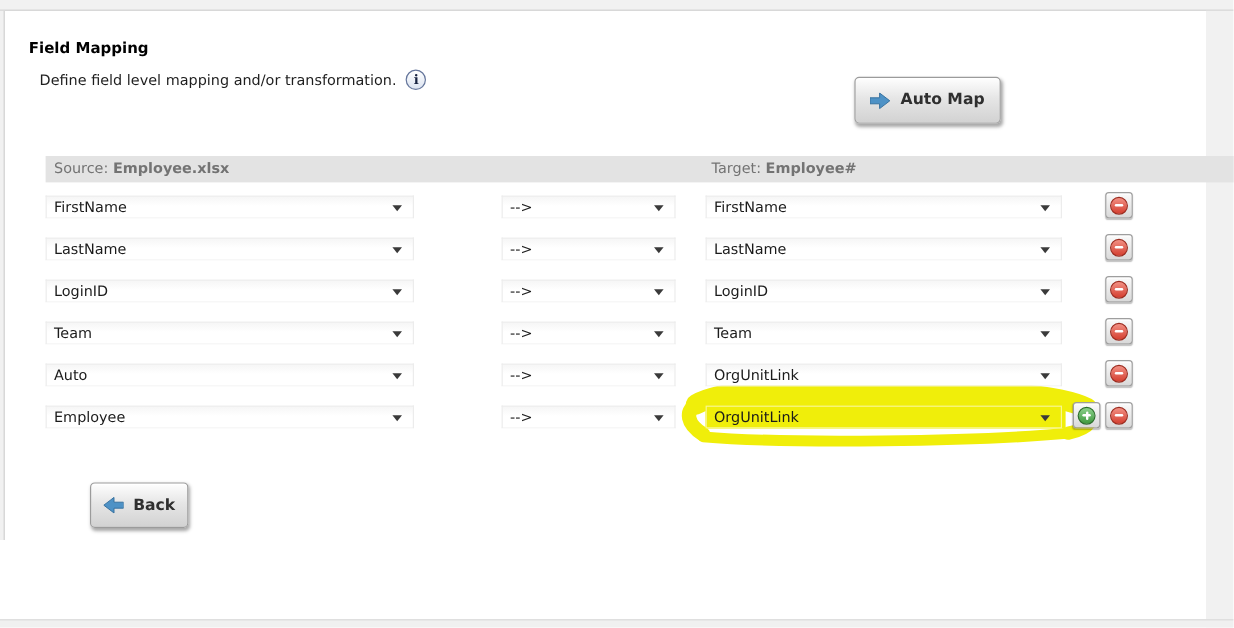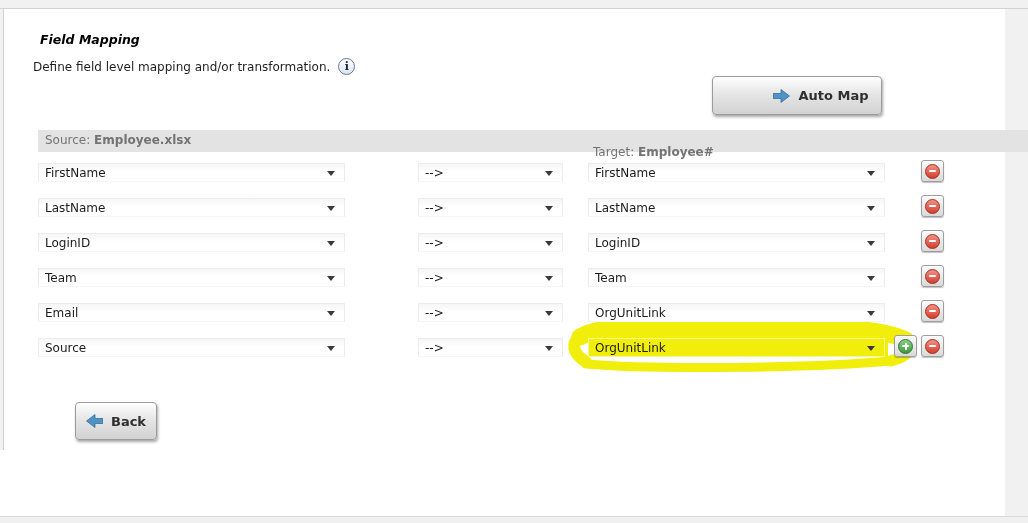--- a/index.html
+++ b/index.html
@@ -11,22 +11,22 @@
   }
   #stage{position:relative;width:1028px;height:523px;overflow:hidden;background:#fff;}
 
   
   .chrome-top{position:absolute;left:0;top:0;width:1028px;height:8px;background:#f1f1f1;border-bottom:1px solid #d2d2d2;}
   .chrome-left{position:absolute;left:0;top:9px;width:3px;height:441px;background:#f1f1f1;border-right:1px solid #d2d2d2;}
   .chrome-right{position:absolute;left:1005px;top:9px;width:23px;height:514px;background:#f1f1f1;}
   .chrome-bottom{position:absolute;left:0;top:516px;width:1028px;height:7px;background:#f0f0f0;border-top:1px solid #dadada;}
 
   .page-title{
-    position:absolute;left:40px;top:32px;
-    font-size:12.5px;font-weight:bold;color:#000;font-style:italic;
+    position:absolute;left:24px;top:32px;
+    font-size:12.5px;font-weight:bold;color:#000;
   }
   .page-subtitle{
     position:absolute;left:33px;top:58px;
     font-size:12px;color:#1e1e1e;display:flex;align-items:center;
   }
   .info-badge{
     display:inline-flex;align-items:center;justify-content:center;
     width:15px;height:15px;margin-left:8px;border-radius:50%;
     border:1px solid #64759b;background:linear-gradient(#ffffff,#dbe3f0);
     font-family:"DejaVu Serif","Liberation Serif",serif;
@@ -34,31 +34,31 @@
   }
 
   
   .btn{
     position:absolute;display:flex;align-items:center;justify-content:center;gap:8px;
     border:1px solid #9b9b9b;border-radius:4px;
     background:linear-gradient(#fefefe,#e6e6e6 45%,#d2d2d2);
     box-shadow:1px 2px 3px rgba(0,0,0,0.35), inset 0 1px 0 #ffffff;
     font-size:13px;font-weight:bold;color:#2f2f2f;cursor:pointer;
   }
-  .btn-automap{left:712px;top:76px;width:120px;height:37px;padding-left:48px;}
+  .btn-automap{left:712px;top:64px;width:120px;height:37px;}
   .btn-back{left:40px;top:402px;width:80px;height:36px;margin-left:35px;}
   .btn-next{left:128px;top:402px;width:77px;height:36px;}
 
   
   .map-header{
     position:absolute;left:38px;top:130px;width:1010px;height:22px;
     background:#e3e3e3;font-size:12px;color:#737373;
   }
   .map-header .src{position:absolute;left:7px;top:3px;}
-  .map-header .tgt{position:absolute;left:555px;top:15px;text-align:center;}
+  .map-header .tgt{position:absolute;left:555px;top:3px;text-align:center;}
   .map-header b{font-weight:bold;}
 
   
   .dd{
     position:absolute;height:19px;box-sizing:border-box;
     background:linear-gradient(#f6f6f6,#ffffff 45%);
     border:1px solid #ececec;border-bottom-color:#f6f6f6;
     font-size:12px;color:#1b1b1b;cursor:pointer;z-index:2;
   }
   .dd .txt{position:absolute;left:6px;top:2px;white-space:nowrap;}
@@ -199,38 +199,38 @@
       <div class="dd dd-tgt" style="top: 268px;">
         <span class="txt">Team</span>
         <span class="caret"></span>
       </div>
       <div class="icon-btn" style="left: 921px; top: 265px;">
         <span class="circ circ-red">
           <span class="bar-h"></span>
         </span>
       </div>
       <div class="dd dd-src" style="top: 303px;">
-        <span class="txt">Email</span>
+        <span class="txt">Auto</span>
         <span class="caret"></span>
       </div>
       <div class="dd dd-mid" style="top: 303px;">
         <span class="txt">--&gt;</span>
         <span class="caret"></span>
       </div>
       <div class="dd dd-tgt" style="top: 303px;">
         <span class="txt">OrgUnitLink</span>
         <span class="caret"></span>
       </div>
       <div class="icon-btn" style="left: 921px; top: 300px;">
         <span class="circ circ-red">
           <span class="bar-h"></span>
         </span>
       </div>
       <div class="dd dd-src" style="top: 338px;">
-        <span class="txt">Source</span>
+        <span class="txt">Employee</span>
         <span class="caret"></span>
       </div>
       <div class="dd dd-mid" style="top: 338px;">
         <span class="txt">--&gt;</span>
         <span class="caret"></span>
       </div>
       <div class="dd dd-tgt dd-hl" style="top: 338px;">
         <span class="txt">OrgUnitLink</span>
         <span class="caret"></span>
       </div>

